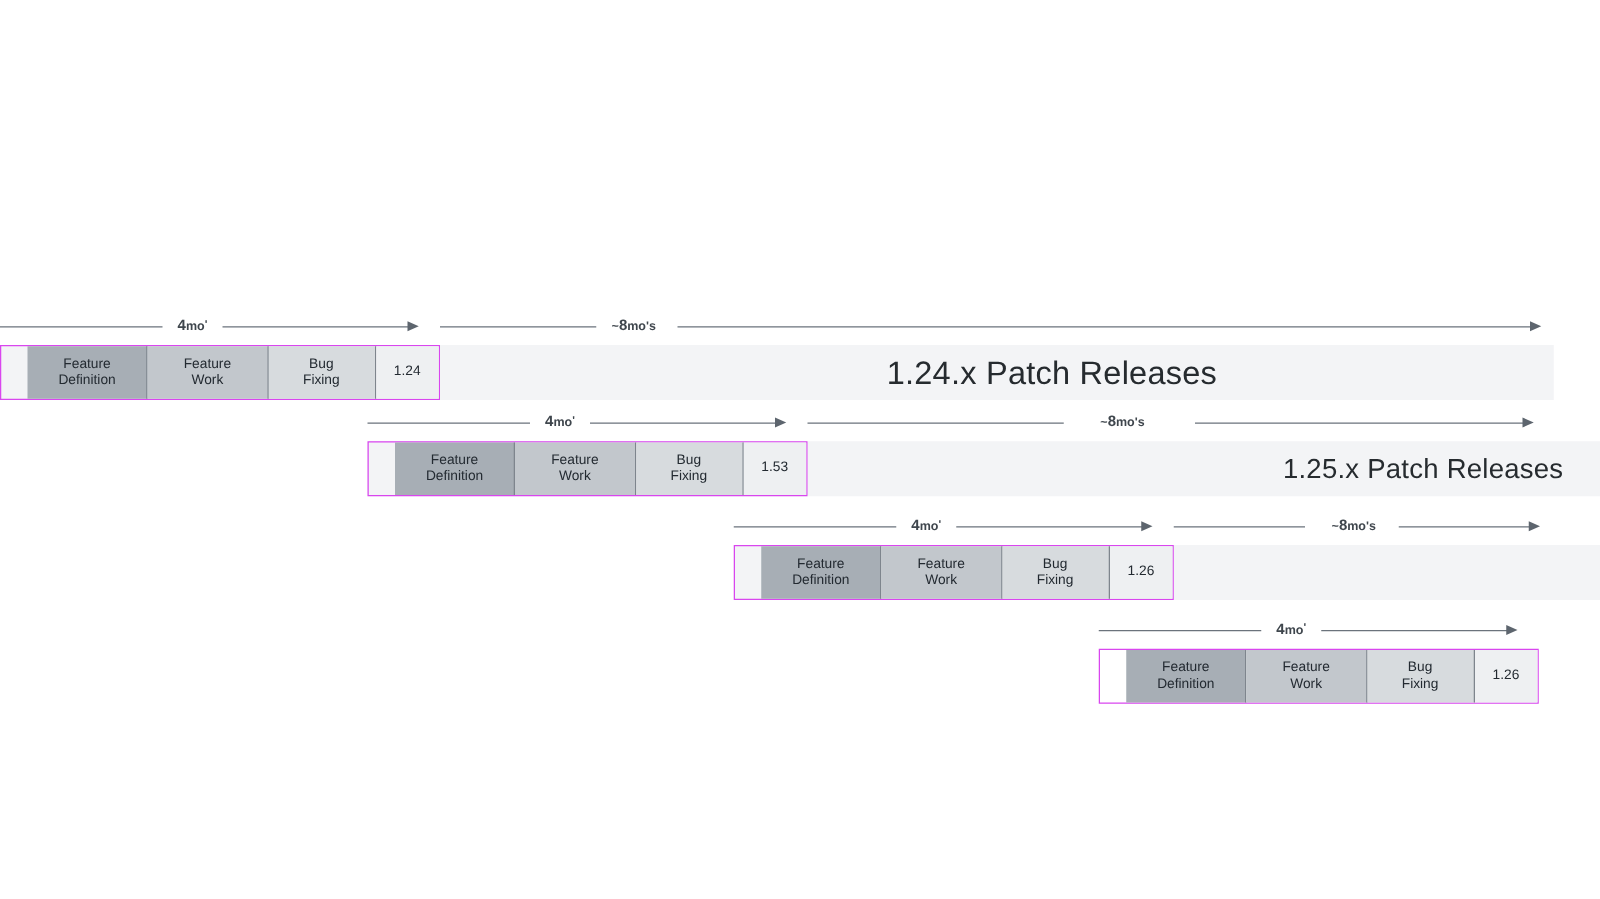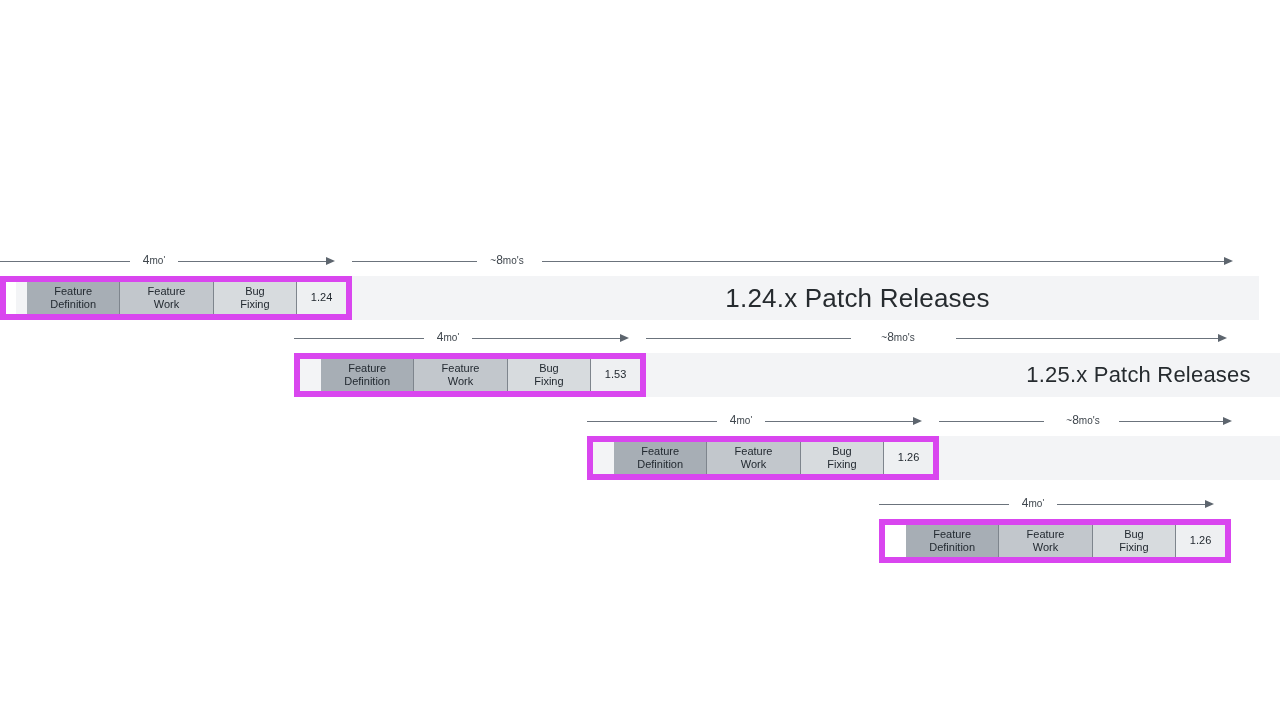--- a/index.html
+++ b/index.html
@@ -40,21 +40,21 @@
     color: #262b2f;
     white-space: nowrap;
     letter-spacing: 0.2px;
   }
 
   
   .phases {
     position: absolute;
     display: flex;
     box-sizing: border-box;
-    border: 6px solid #d946ef;
+    border: 1px solid #d946ef;
     padding-left: 21px;
   }
   .phase {
     box-sizing: border-box;
     display: flex;
     flex-direction: column;
     align-items: center;
     justify-content: center;
     border-right: 1px solid #7e858d;
     color: #232a31;
@@ -92,34 +92,35 @@
     border-bottom: 4.5px solid transparent;
     border-left: 9px solid #5d656e;
   }
   .dim-label {
     position: absolute;
     top: 1px;
     color: #3f464d;
     white-space: nowrap;
     font-size: 11px;
     transform: translateX(-50%);
+    font-weight: bold;
   }
   .dim-label .tilde { font-size: 10px; }
   .dim-label .num { font-size: 12px; }
   .dim-label .unit { font-size: 10px; }
   .dim-label .apos { font-size: 9px; vertical-align: 2px; }
 </style>
 </head>
 <body>
 
 <div id="canvas">
 
   <div class="row">
 
-    <div class="patch-band" style="left:16px; top:276px; width:1243px; height:44px;">
+    <div class="patch-band" style="left:0px; top:276px; width:1243px; height:44px;">
       <div class="patch-band-label" style="font-size:26px; margin-left:440px;">1.24.x Patch Releases</div>
     </div>
 
     <div class="dim" style="left:0px; top:252px; width:1237px;">
       <div class="dim-line" style="left:0px; width:130px;"></div>
       <div class="dim-line" style="left:178px; width:150px;"></div>
       <div class="dim-head" style="left:326px;"></div>
       <div class="dim-label" style="left:154px;"><span class="num">4</span><span class="unit">mo</span><span class="apos">'</span></div>
     </div>
 

